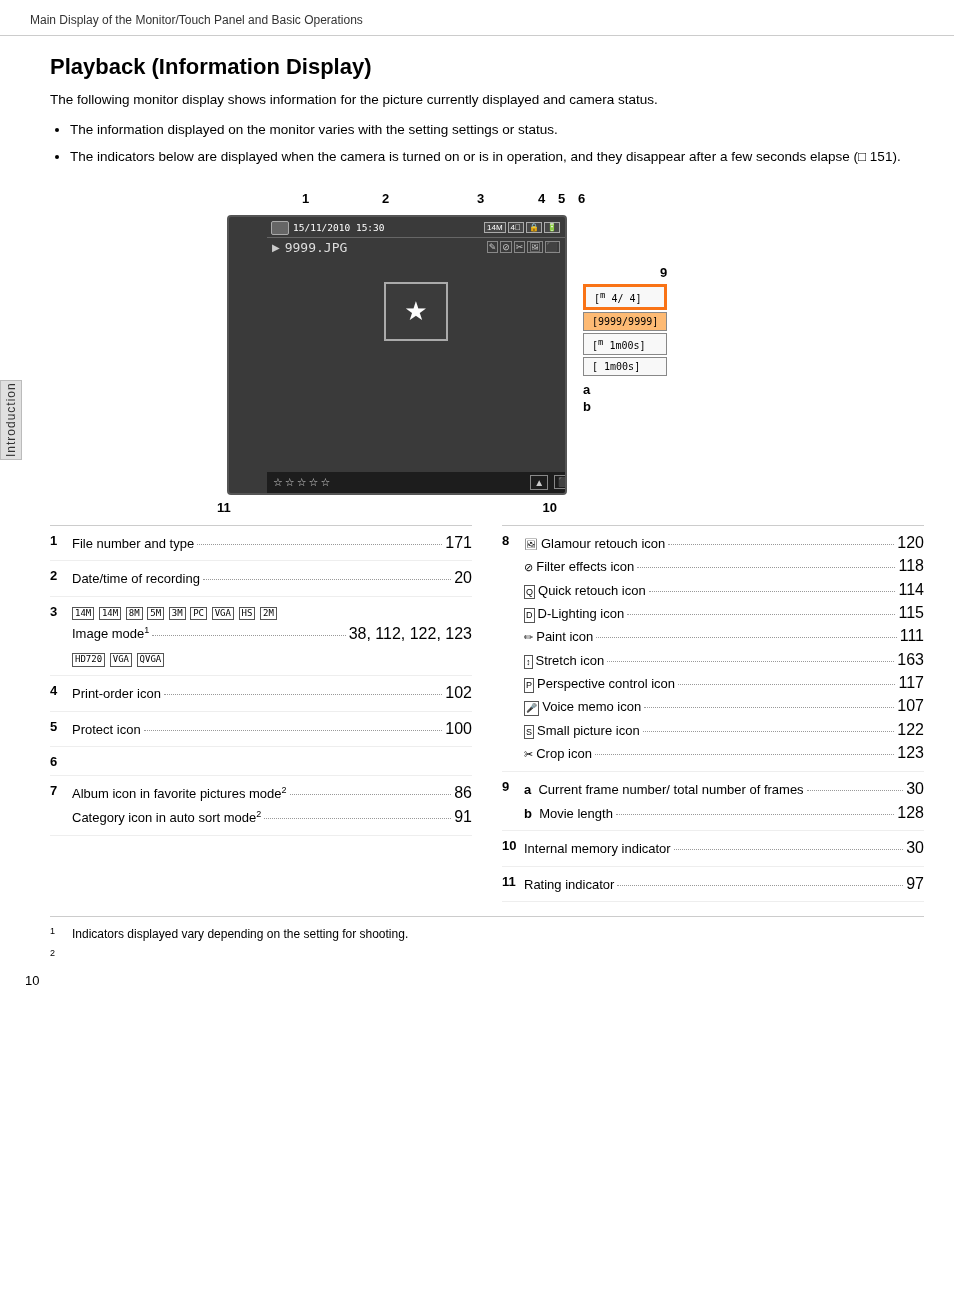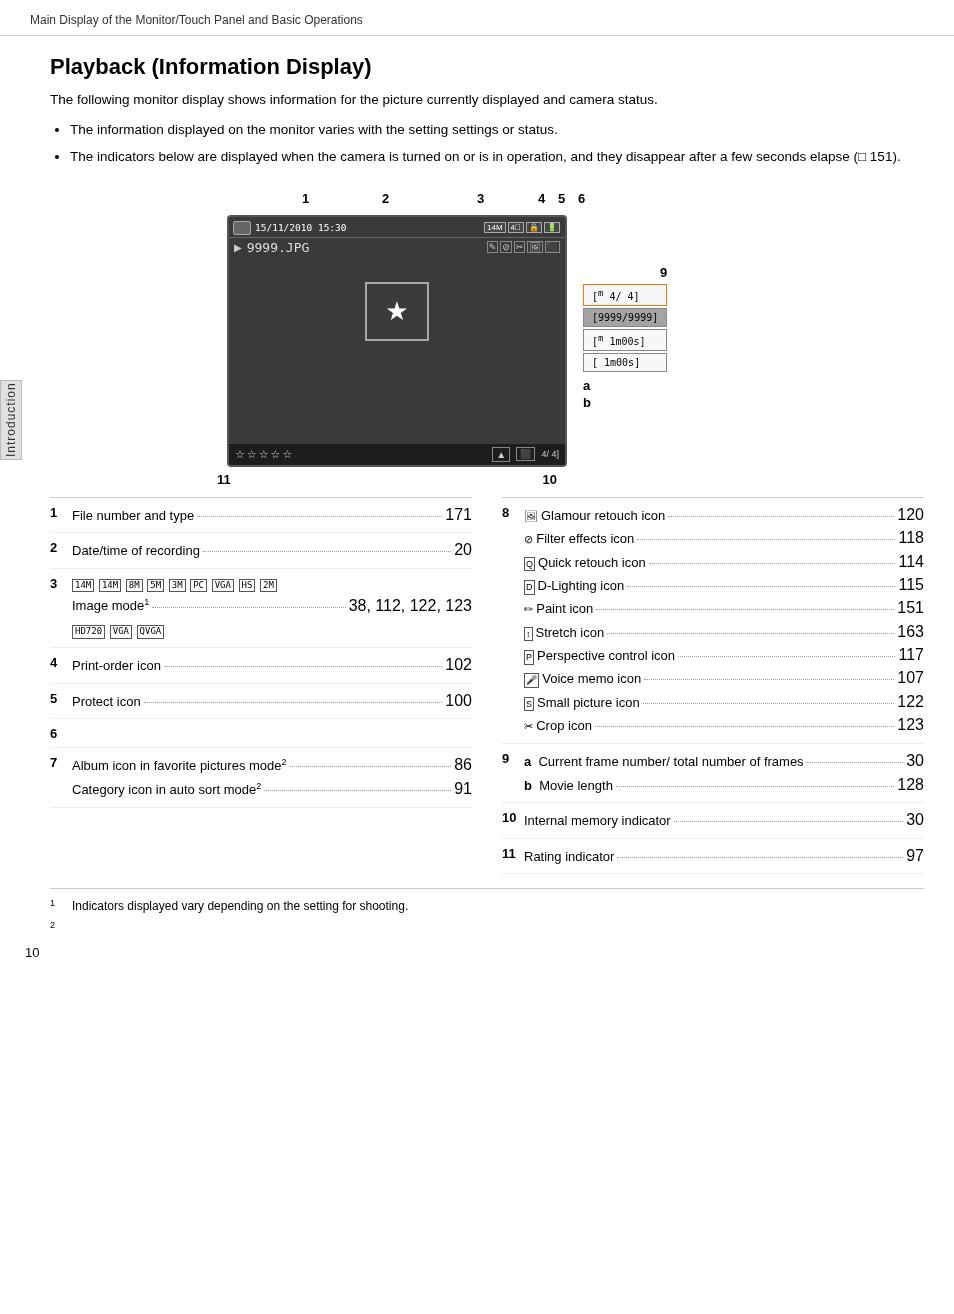--- a/index.html
+++ b/index.html
@@ -80,24 +80,25 @@
       font-size: 13.5px;
       line-height: 1.5;
       margin-bottom: 6px;
     }
 
     .camera-screen {
       background: #3a3a3a;
       border: 2px solid #555;
       border-radius: 4px;
       width: 340px;
-      height: 252px;
+      height: 280px;
       position: relative;
       overflow: hidden;
       margin-left: 10px;
+      padding-left: 38px;
     }
 
     
     .ref-table {
       display: grid;
       grid-template-columns: 1fr 1fr;
       gap: 0 30px;
       margin-top: 10px;
     }
 
@@ -284,24 +285,24 @@
 
             <div style="display:flex;justify-content:space-between;width:340px;margin-top:5px;margin-left:0px;">
               <span style="font-size:13px;font-weight:bold;">11</span>
               <span style="font-size:13px;font-weight:bold;">10</span>
             </div>
           </div>
 
           <div style="margin-left:16px;margin-top:50px;">
             <div style="font-size:13px;font-weight:bold;margin-bottom:4px;text-align:right;">9</div>
 
-            <div style="border:1px solid #f97316;padding:3px 8px;margin-bottom:2px;font-size:10px;font-family:monospace;white-space:nowrap;background:#f8f8f8;">
+            <div style="border:3px solid #f97316;padding:3px 8px;margin-bottom:2px;font-size:10px;font-family:monospace;white-space:nowrap;background:#f8f8f8;">
               [<sup>m</sup>  4/  4]
             </div>
-            <div style="border:1px solid #888;padding:3px 8px;margin-bottom:2px;font-size:10px;font-family:monospace;white-space:nowrap;background:#a3a3a3;">
+            <div style="border:1px solid #888;padding:3px 8px;margin-bottom:2px;font-size:10px;font-family:monospace;white-space:nowrap;background:#fdba74;">
               [9999/9999]
             </div>
             <div style="border:1px solid #888;padding:3px 8px;margin-bottom:2px;font-size:10px;font-family:monospace;white-space:nowrap;background:#f8f8f8;">
               [<sup>m</sup>   1m00s]
             </div>
             <div style="border:1px solid #888;padding:3px 8px;margin-bottom:6px;font-size:10px;font-family:monospace;white-space:nowrap;background:#f8f8f8;">
               [   1m00s]
             </div>
 
             <div style="display:flex;flex-direction:column;gap:2px;">
@@ -440,21 +441,21 @@
             <div class="sub-item" style="margin-top:1px;">
               <span style="margin-right:3px;font-size:9px;border:1px solid #555;padding:0 1px;">D</span>
               <span>D-Lighting icon</span>
               <span class="dotted-line"></span>
               <span class="page-num">115</span>
             </div>
             <div class="sub-item" style="margin-top:1px;">
               <span style="margin-right:3px;font-size:11px;">✏</span>
               <span>Paint icon</span>
               <span class="dotted-line"></span>
-              <span class="page-num">151</span>
+              <span class="page-num">111</span>
             </div>
             <div class="sub-item" style="margin-top:1px;">
               <span style="margin-right:3px;font-size:9px;border:1px solid #555;padding:0 1px;">↕</span>
               <span>Stretch icon</span>
               <span class="dotted-line"></span>
               <span class="page-num">163</span>
             </div>
             <div class="sub-item" style="margin-top:1px;">
               <span style="margin-right:3px;font-size:9px;border:1px solid #555;padding:0 1px;">P</span>
               <span>Perspective control icon</span>

